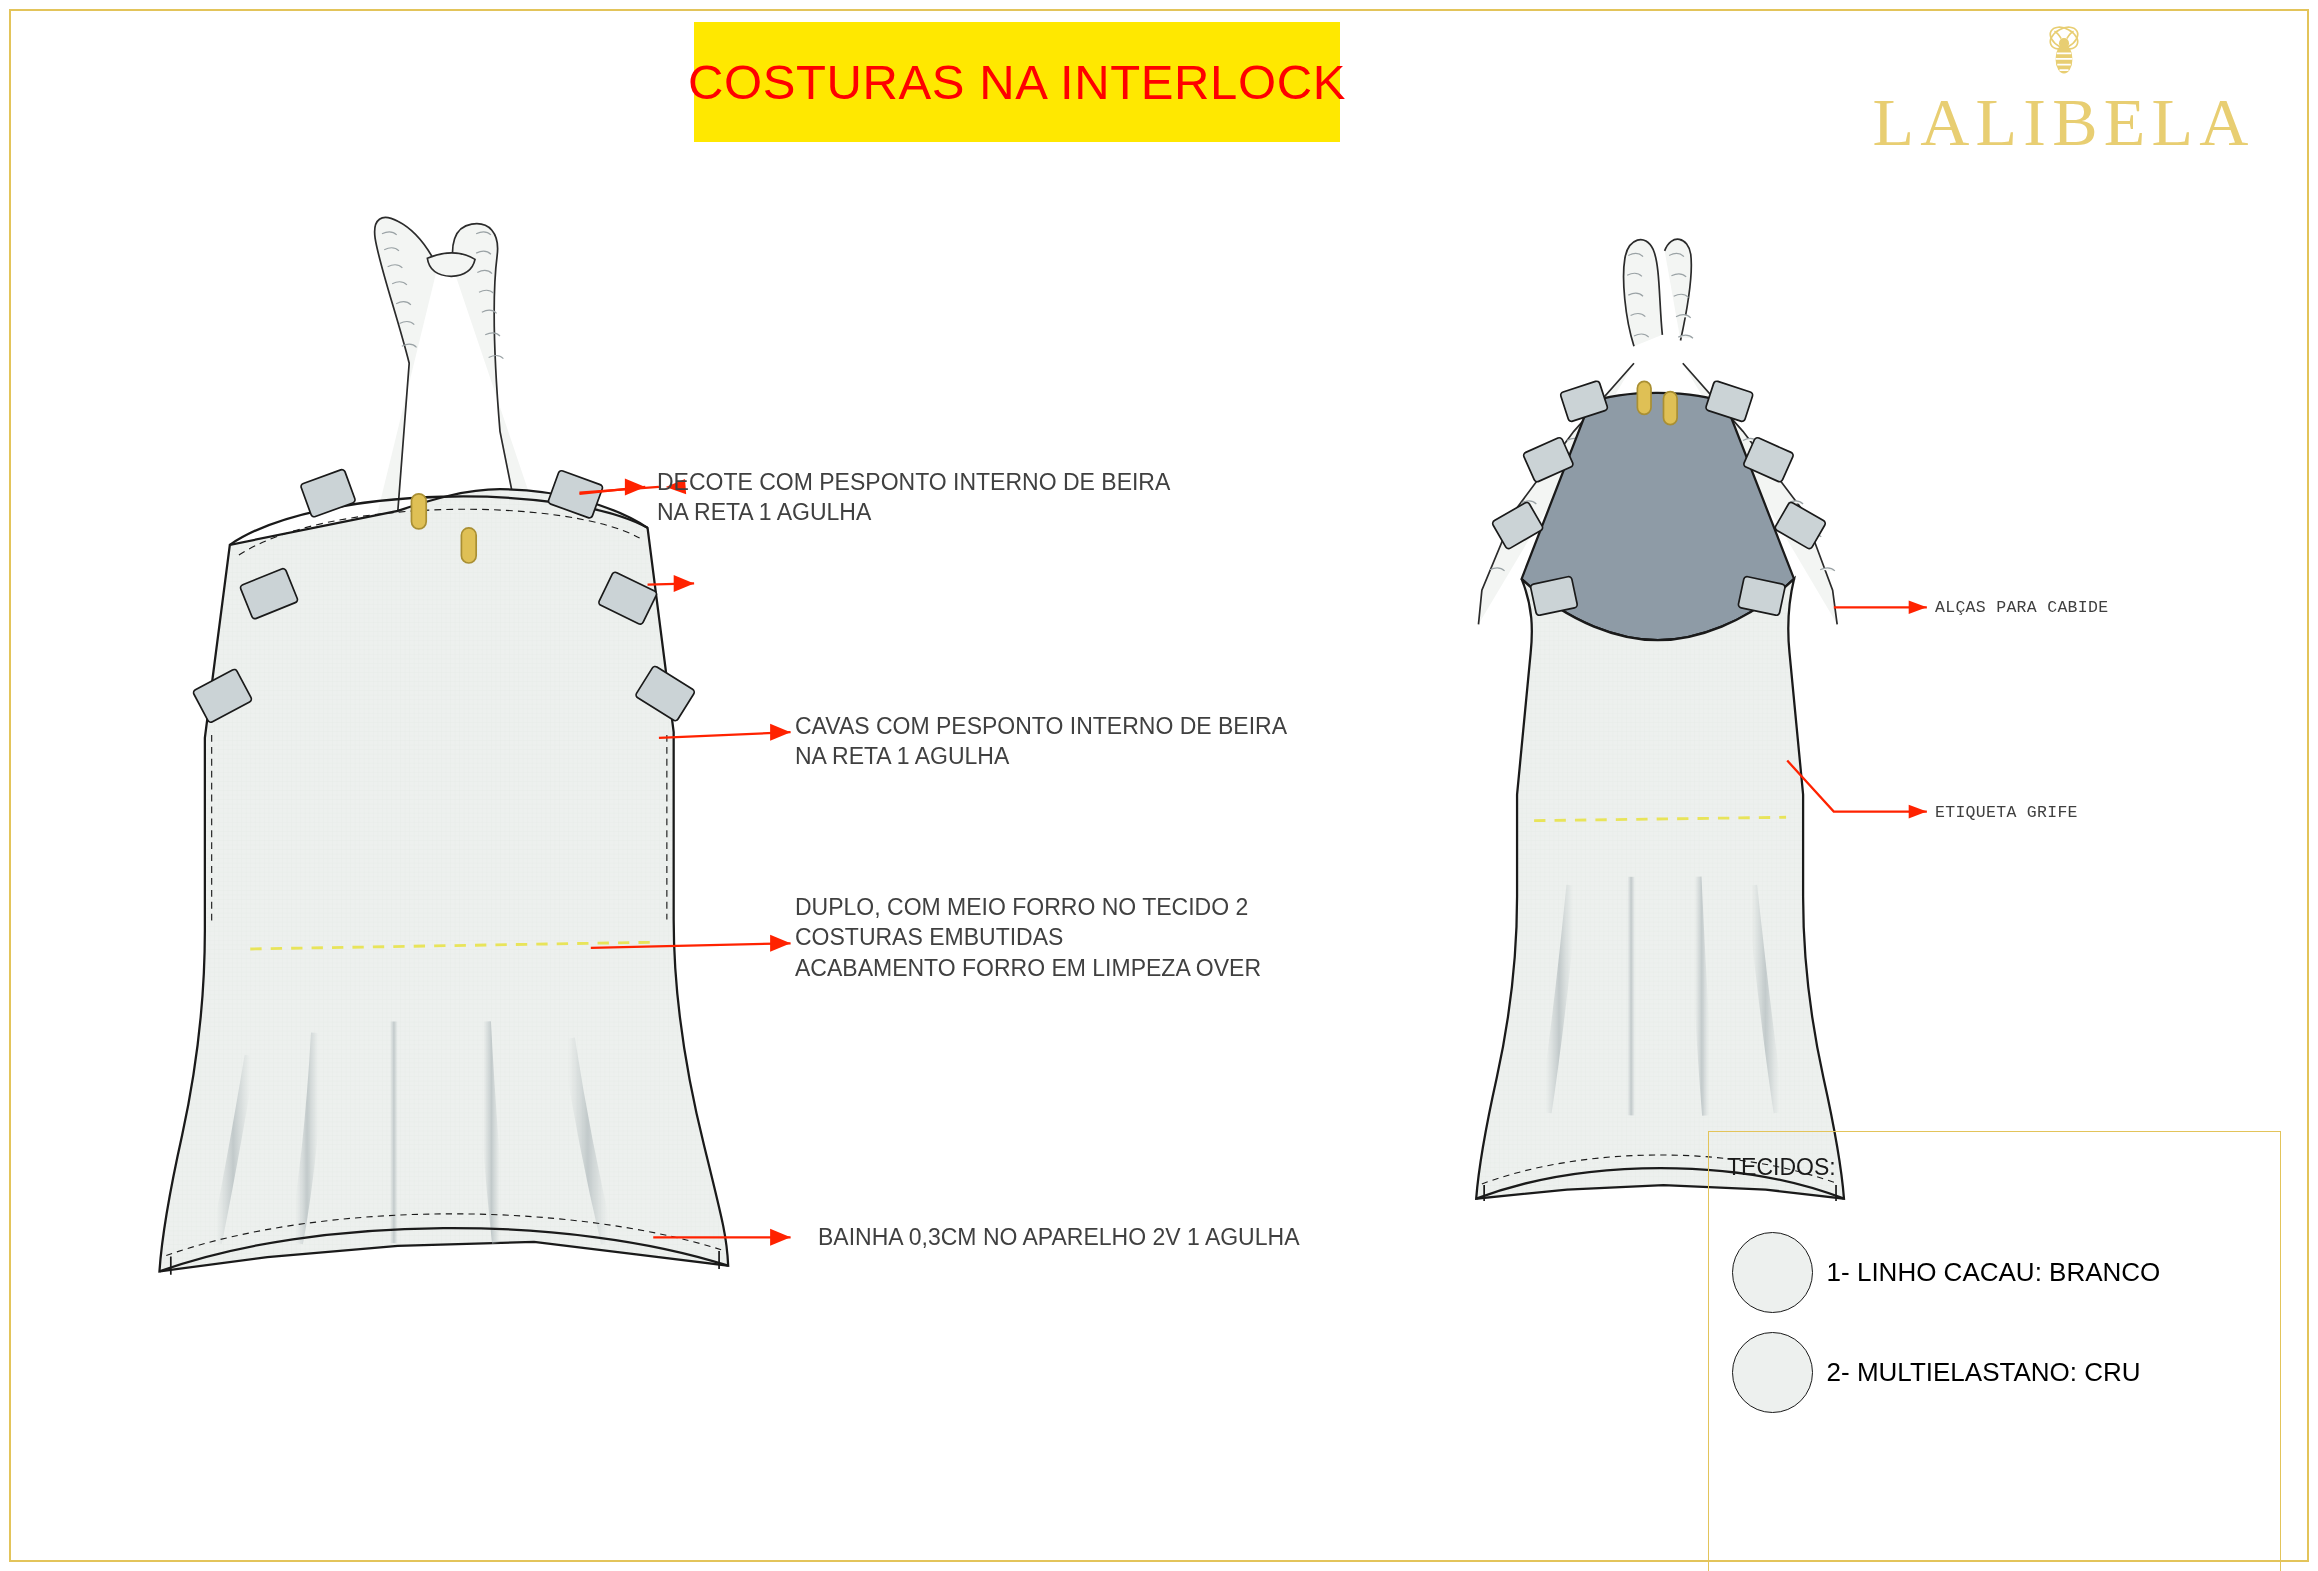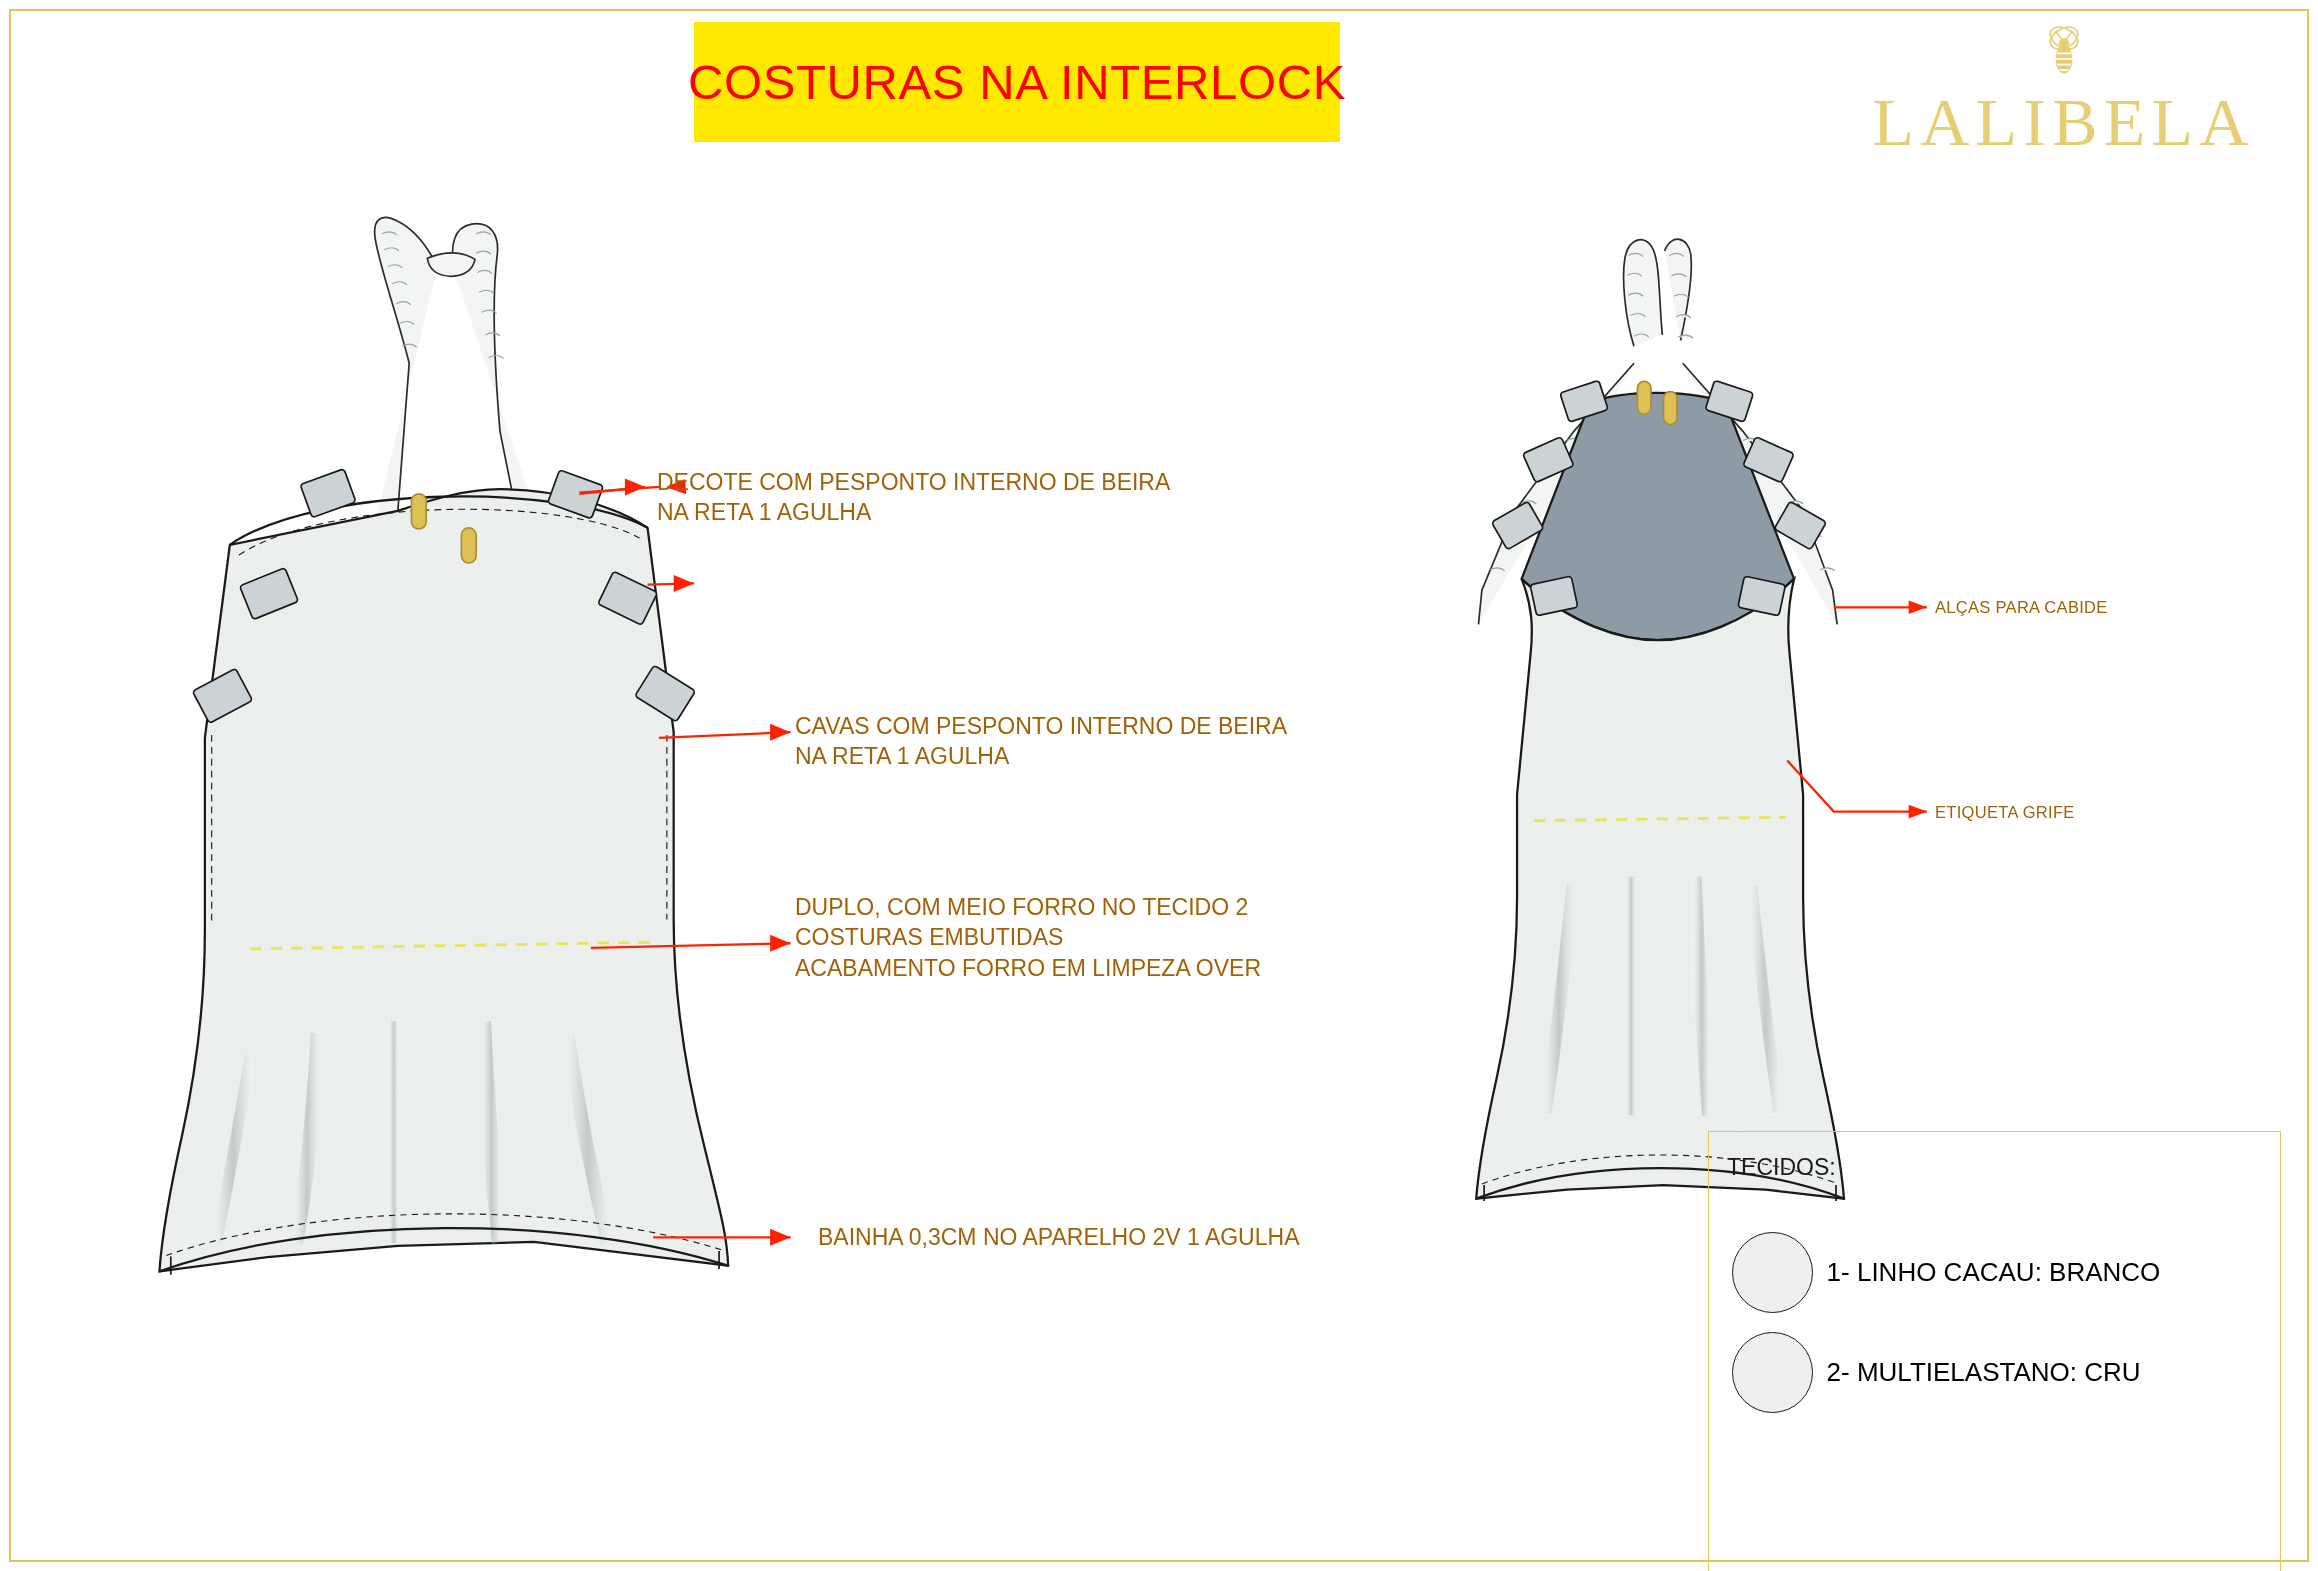--- a/index.html
+++ b/index.html
@@ -60,28 +60,29 @@
   #brand-name {
     color: #E8CE72;
     font-family: "Liberation Serif", serif;
     font-size: 68px;
     letter-spacing: 6.2px;
     line-height: 1;
   }
   
   .annot {
     position: absolute;
-    color: #a16207;
+    color: #404040;
     font-size: 23px;
     line-height: 1.32;
     white-space: pre-line;
   }
   .annot.small {
     font-size: 16.5px;
     letter-spacing: 0.3px;
+    font-family: Liberation Mono, monospace;
   }
   
   #legend {
     position: absolute;
     left: 1708px;
     top: 1131px;
     width: 573px;
     height: 465px;
     border: 1.7px solid #E3C45A;
     box-sizing: border-box;

